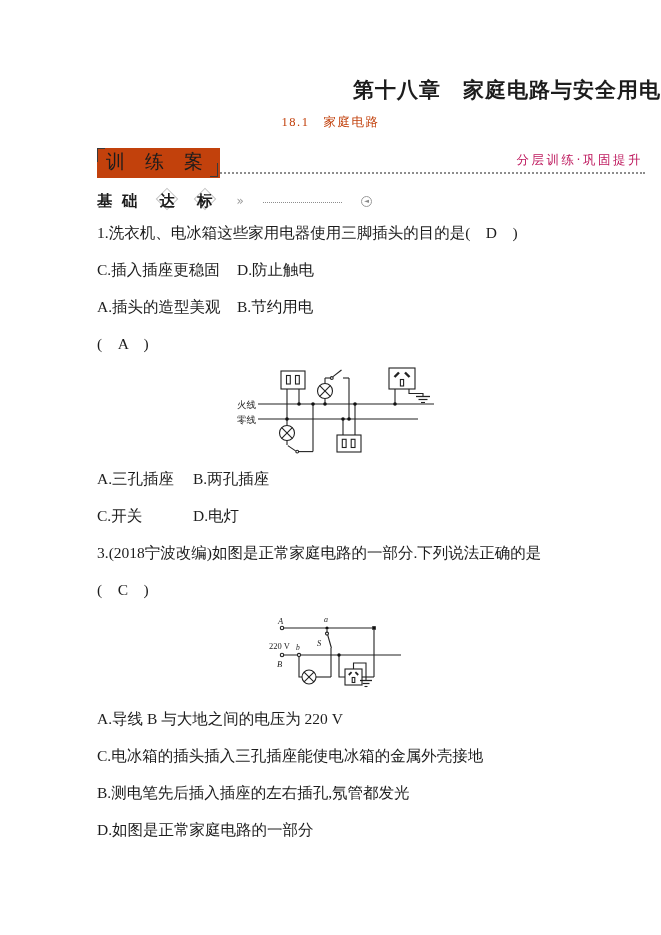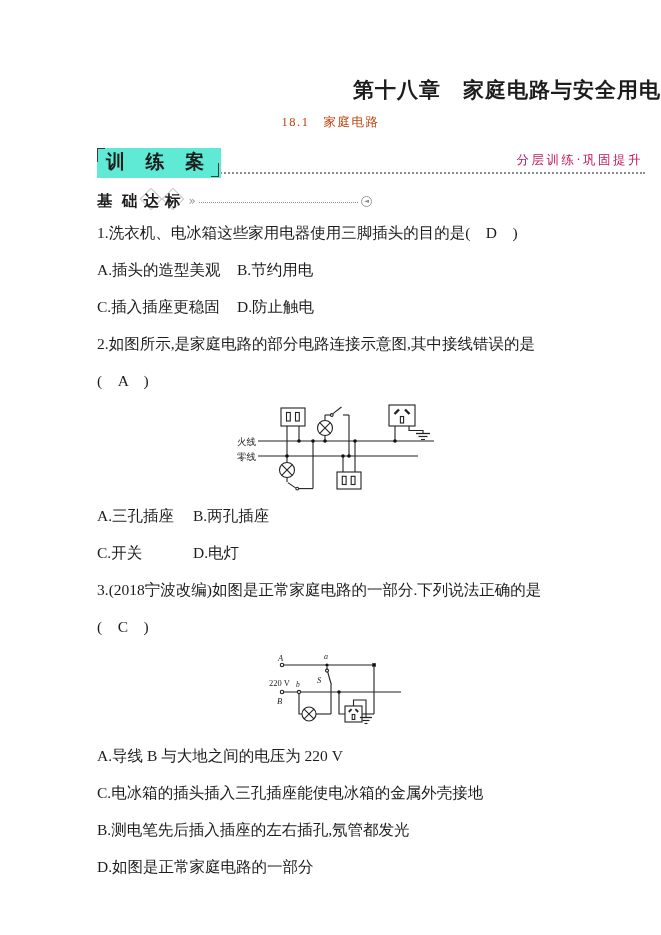--- a/index.html
+++ b/index.html
@@ -16,22 +16,22 @@
     font-weight:bold; font-size:21px; letter-spacing:1px; height:22px;
   }
   .subtitle {
     text-align:center; font-size:12.5px; color:#c2410c;
     letter-spacing:1.5px; margin-top:16px; height:16px;
   }
 
   .banner { position:relative; margin:12px 16px 0 97px; height:34px; }
   .banner-title {
     position:absolute; left:0; bottom:-2px;
-    font-family:"DejaVu Sans", sans-serif; font-weight:bold;
-    font-size:19px; letter-spacing:7px; padding:1px 10px 3px 9px; background:#5eead4; z-index:2;
+    font-family:"DejaVu Sans", sans-serif; font-weight:normal;
+    font-size:19px; letter-spacing:7px; padding:1px 10px 3px 9px; background:#c2410c; z-index:2;
   }
   .banner-title::before {
     content:""; position:absolute; left:0; top:0; width:7px; height:13px;
     border-left:1.5px solid #3a3a3a; border-top:1.5px solid #3a3a3a;
   }
   .banner-title::after {
     content:""; position:absolute; right:2px; bottom:1px; width:7px; height:13px;
     border-right:1.5px solid #3a3a3a; border-bottom:1.5px solid #3a3a3a;
   }
   .banner-dots {
@@ -39,21 +39,21 @@
     border-bottom:2px dotted #8d8d8d;
   }
   .banner-right {
     position:absolute; right:2px; bottom:7px; color:#be185d;
     font-family:"DejaVu Sans", sans-serif; font-size:12.5px; letter-spacing:2.5px;
   }
 
   .section-head {
     margin:13px 0 2px 97px; width:275px; height:24px;
     display:flex; align-items:center;
-    font-family:"DejaVu Sans", sans-serif; font-weight:bold; font-size:15.5px;
+    font-family:"DejaVu Sans", sans-serif; font-weight:bold; font-size:15.5px;gap:16px;
   }
   .sh-text { letter-spacing:2px; }
   .sh-deco { position:relative; padding:0 2px; margin-left:2px; z-index:1; }
   .sh-deco::before {
     content:""; position:absolute; left:50%; top:42%; width:14px; height:14px;
     border:1px solid #c4c4c4; transform:translate(-50%,-50%) rotate(45deg);
     z-index:-1; background:#fff;
   }
   .sh-arrow { color:#9a9a9a; font-size:12px; margin:0 3px 0 6px; font-weight:normal; }
   .sh-dots { flex:1; border-bottom:1.5px dotted #8d8d8d; height:1px; margin:2px 3px 0 0; }
@@ -96,29 +96,28 @@
     <span class="sh-deco">标</span>
     <span class="sh-arrow">»</span>
     <div class="sh-dots"></div>
     <span class="sh-end">◄</span>
   </div>
 
   <div class="content">
 
     <div class="line"><span>1.洗衣机、电冰箱这些家用电器使用三脚插头的目的是(　D　)</span></div>
     <div class="line">
+      <span class="col w140">C.插入插座更稳固</span>
+      <span>D.防止触电</span>
+    </div>
+    <div class="line">
       <span class="col w140">A.插头的造型美观</span>
       <span>B.节约用电</span>
     </div>
-    <div class="line">
-      <span class="col w140">C.插入插座更稳固</span>
-      <span>D.防止触电</span>
-    </div>
-
-    <div class="line"><span>2.如图所示,是家庭电路的部分电路连接示意图,其中接线错误的是</span></div>
+
     <div class="line"><span>(　A　)</span></div>
 
     <div class="fig fig2">
       <svg width="220" height="98" viewBox="0 0 220 98">
         <g stroke="#222" stroke-width="1.1" fill="none">
 
           <line x1="21" y1="41" x2="197" y2="41"></line>
           <line x1="21" y1="56" x2="181" y2="56"></line>
 
           <g>

